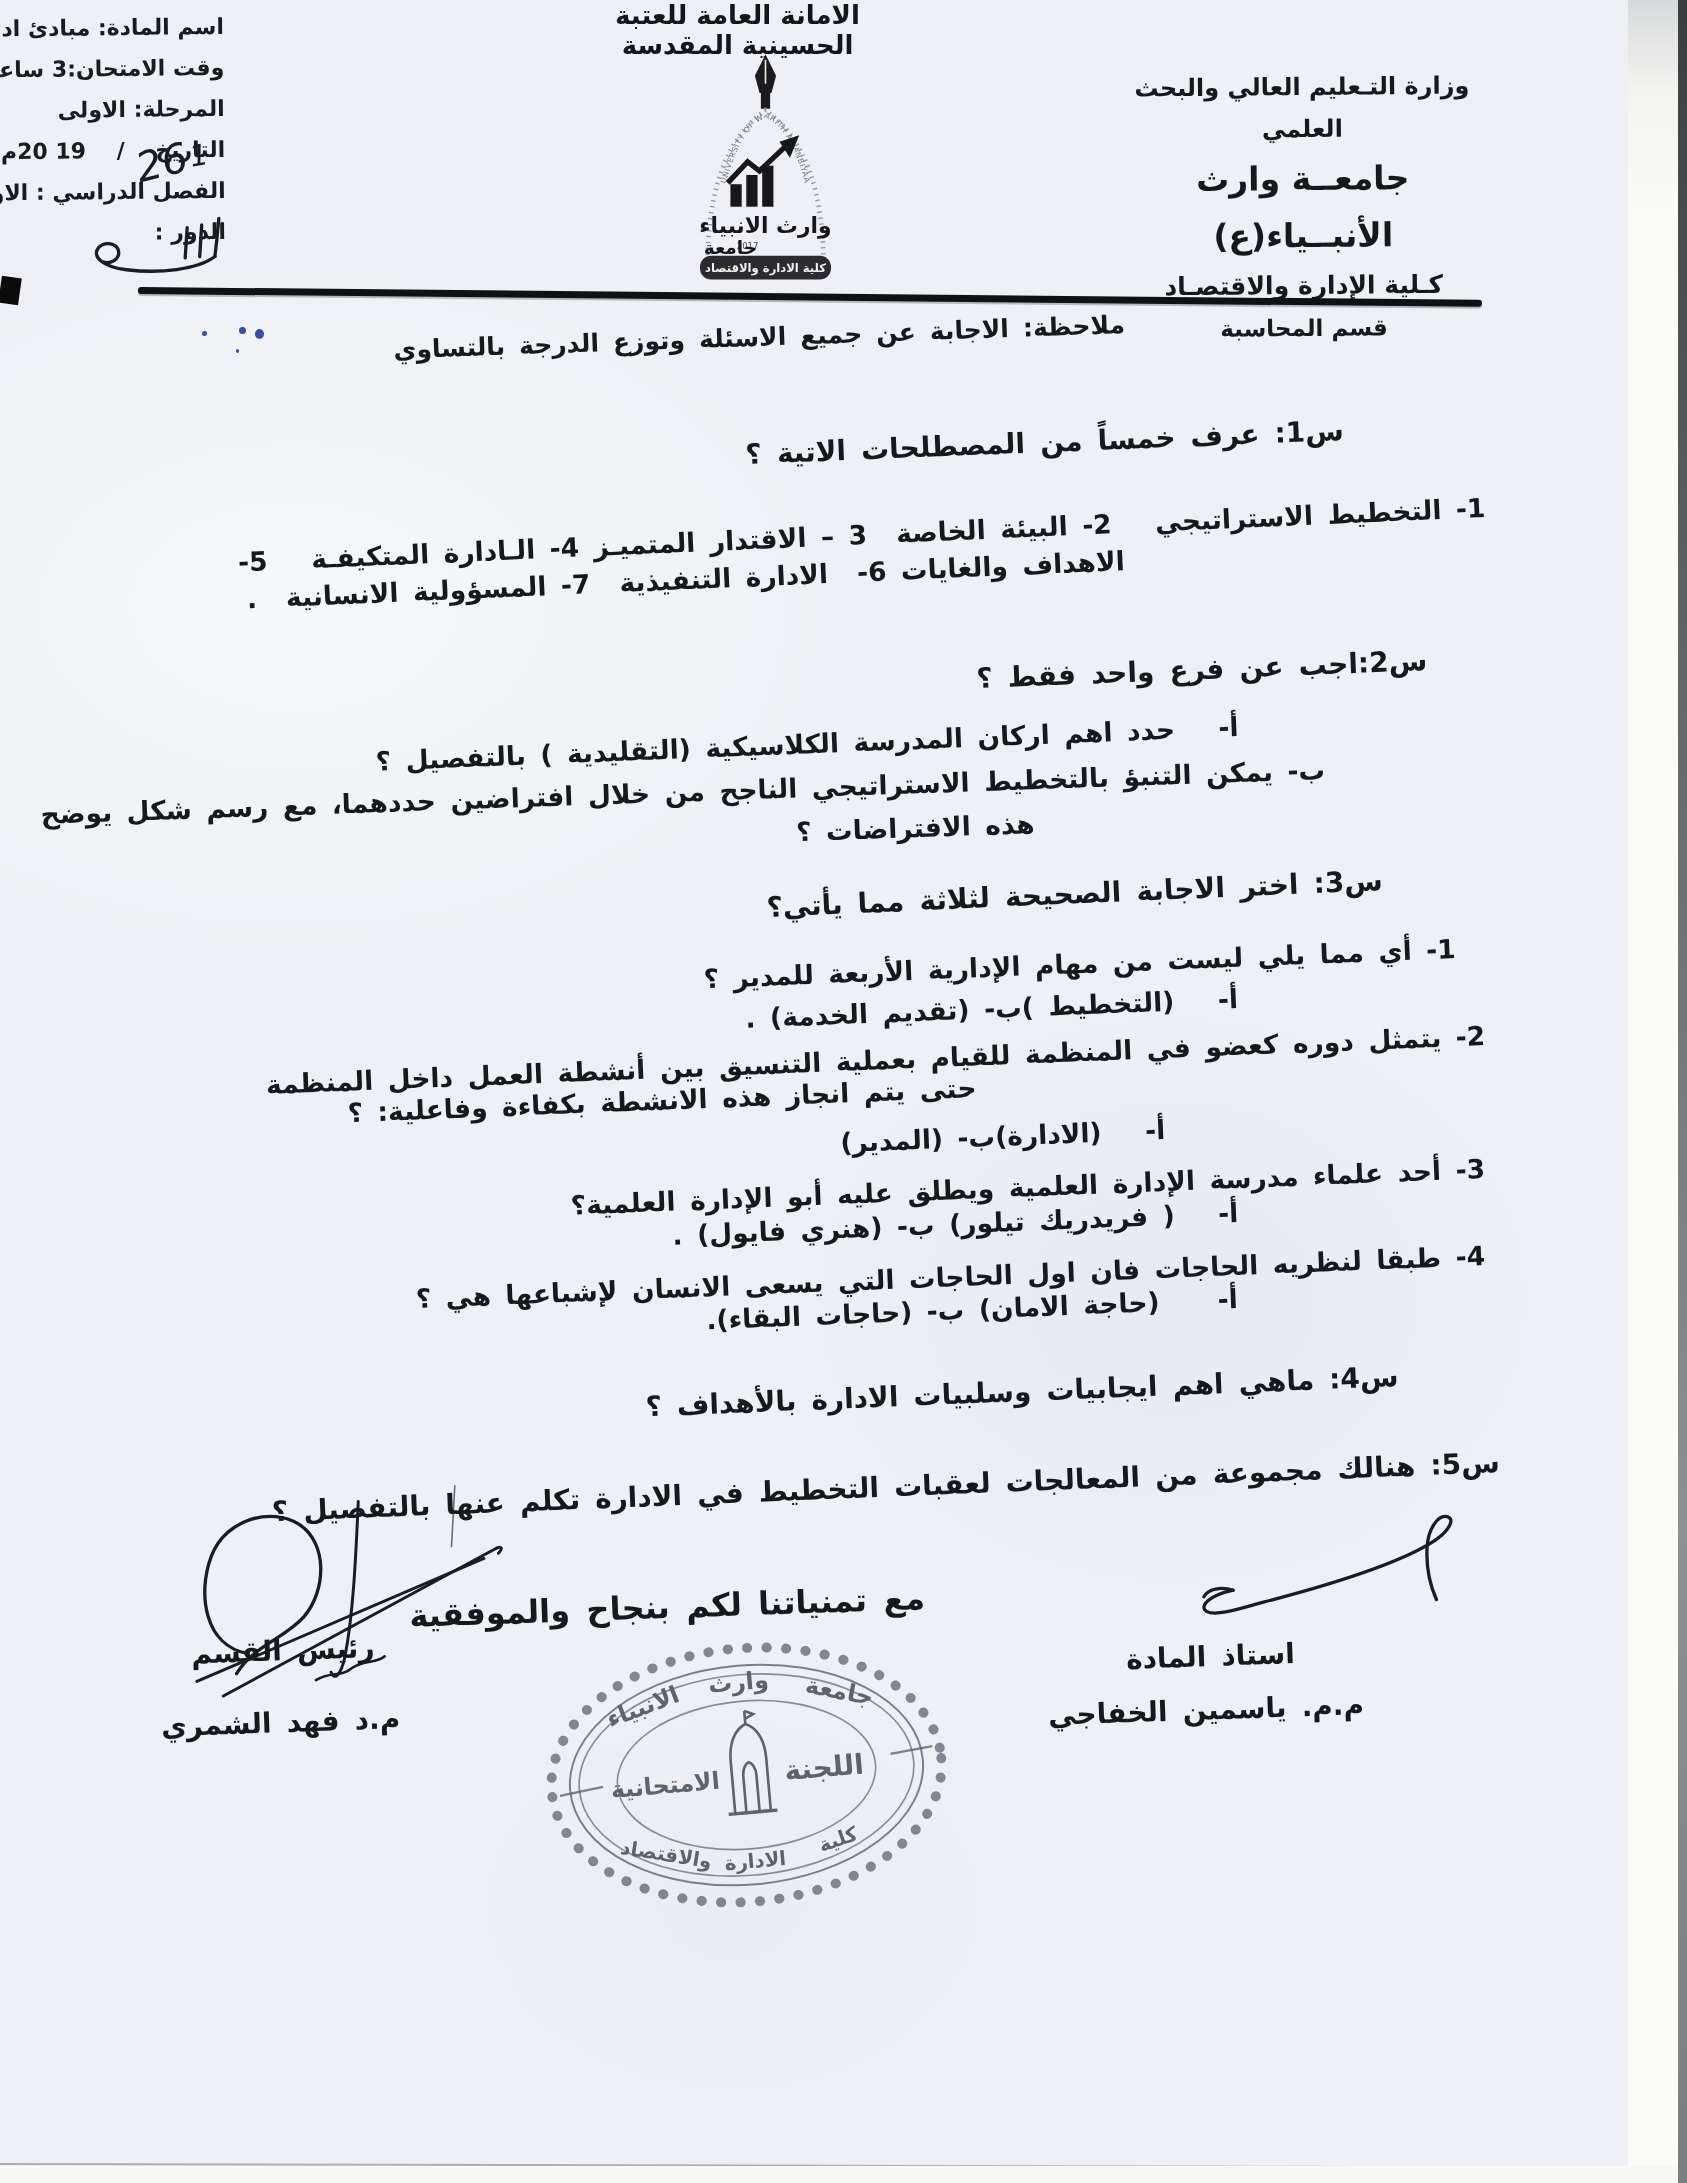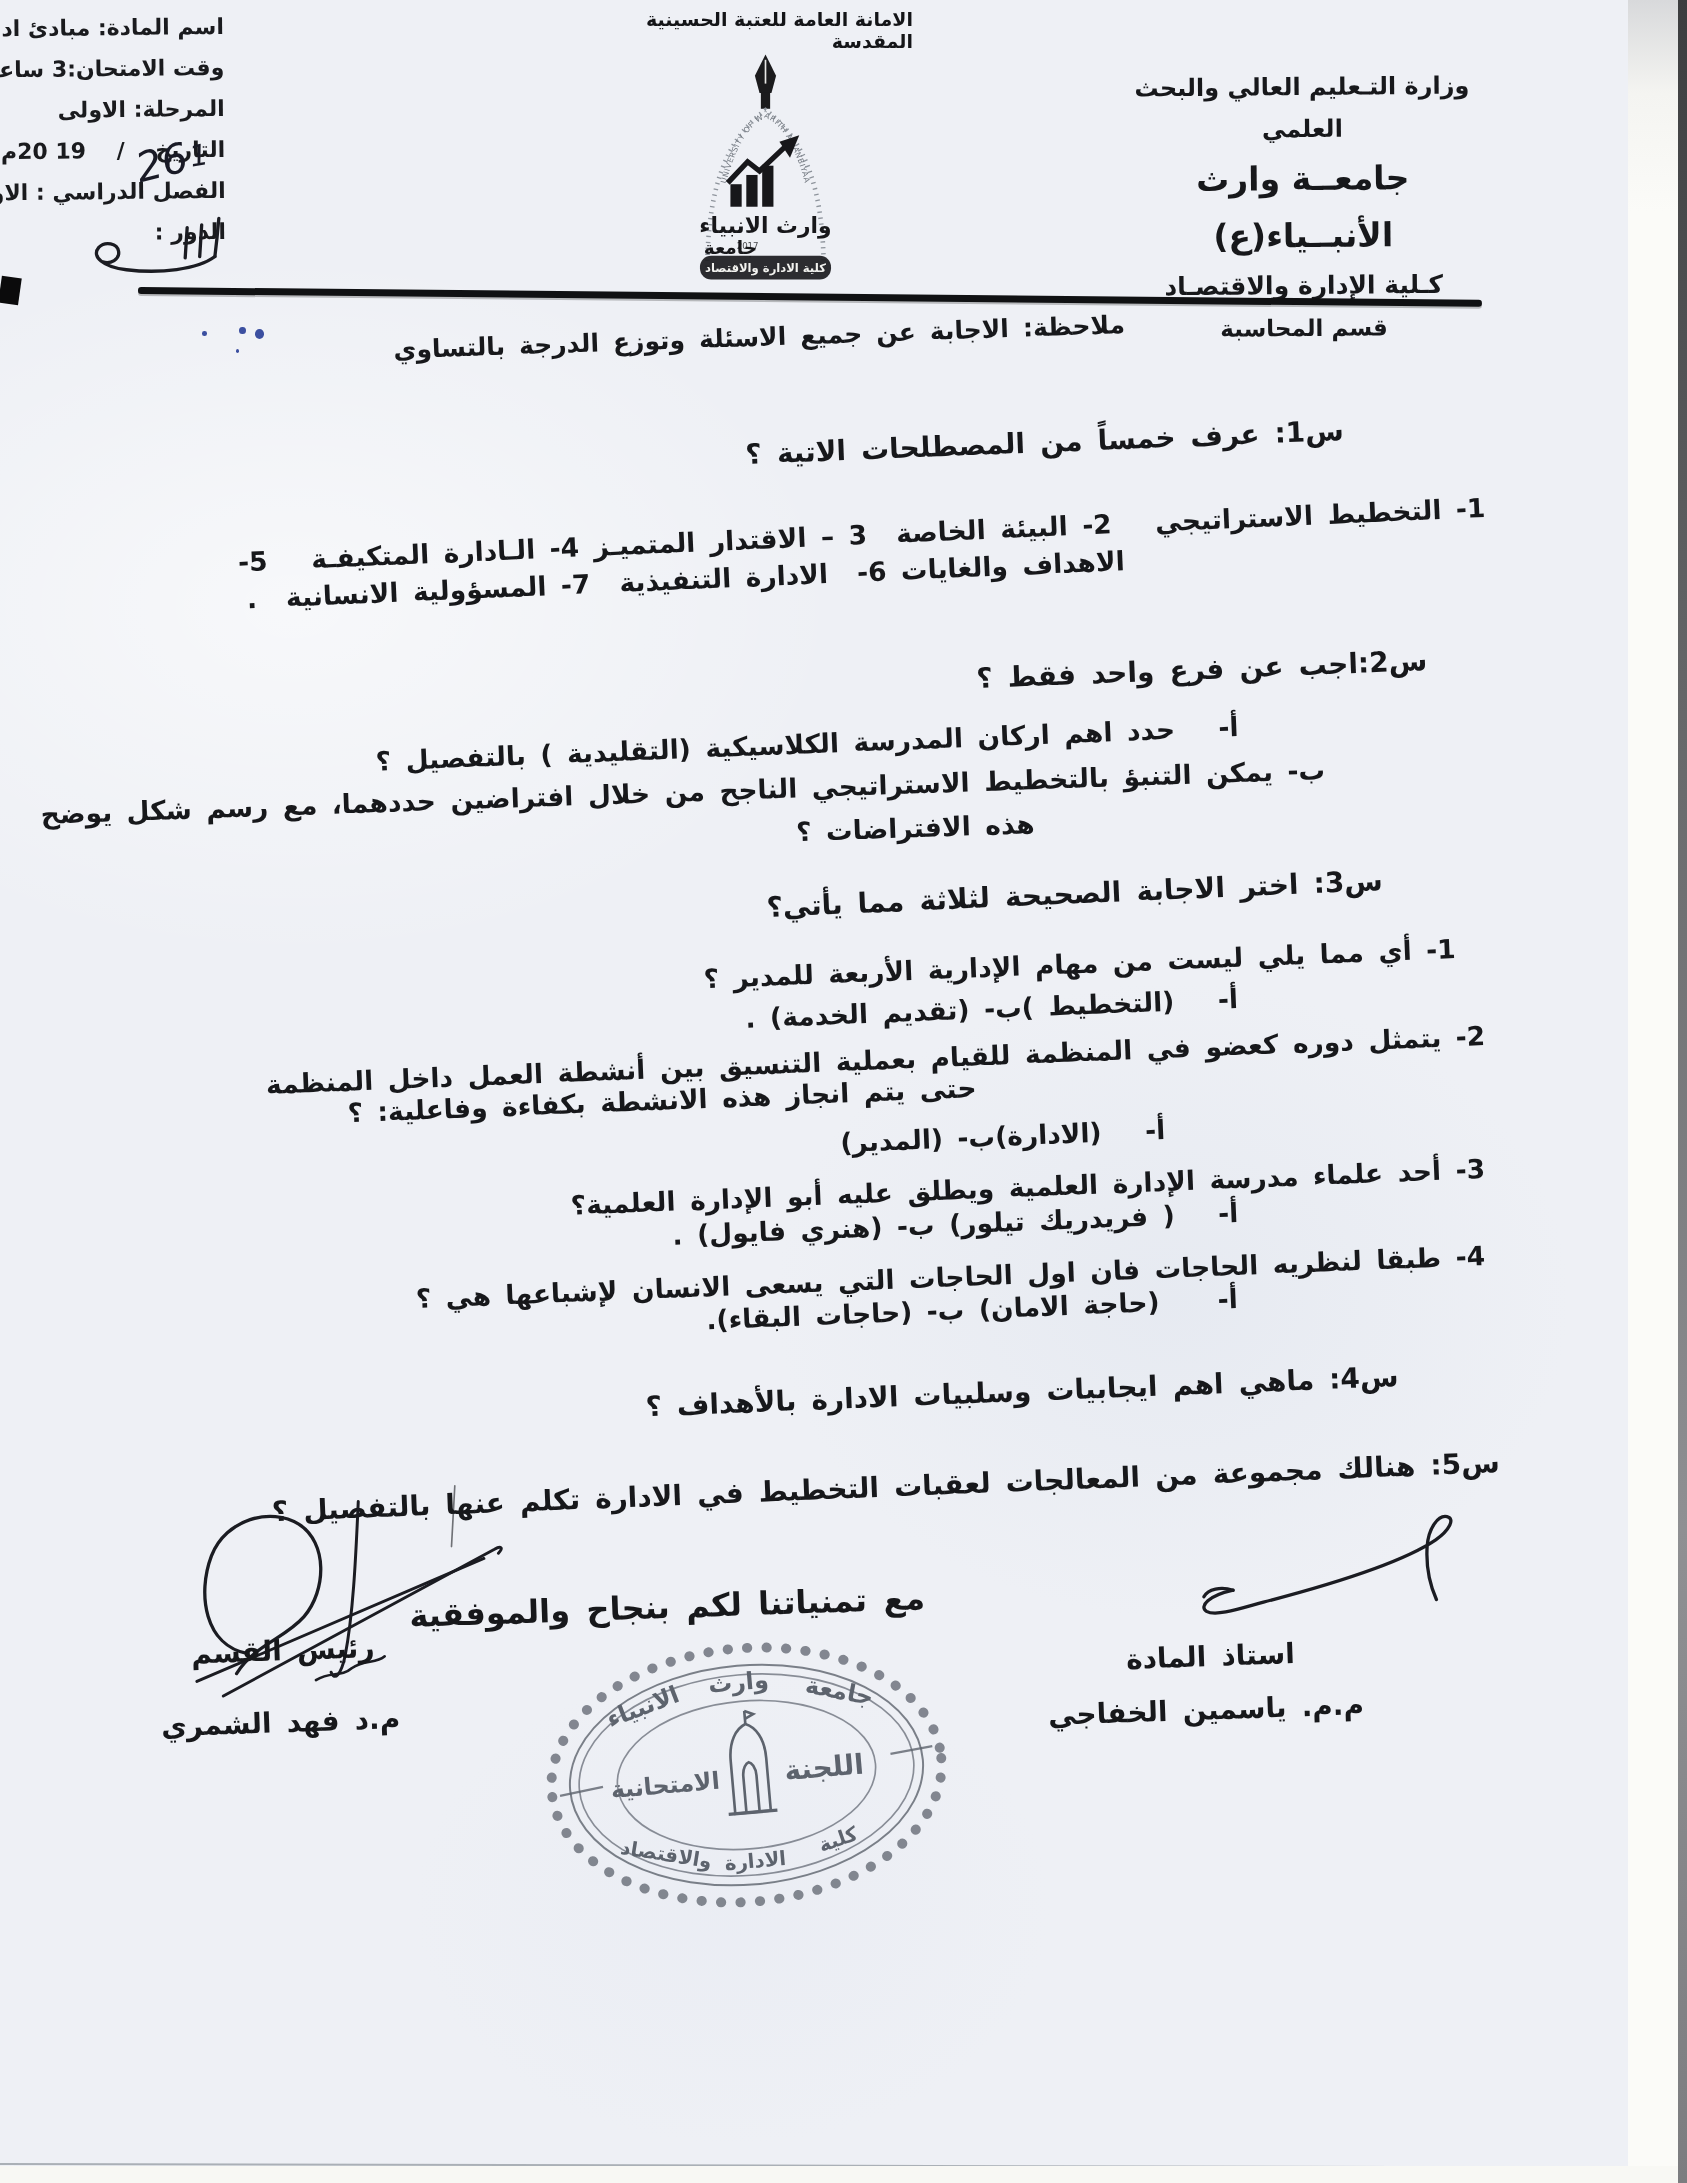--- a/index.html
+++ b/index.html
@@ -22,22 +22,22 @@
   .line{position:absolute;white-space:nowrap;direction:rtl;unicode-bidi:plaintext;
     color:#17181b;font-weight:700;word-spacing:5.3px;transform-origin:right center;}
   .r20{transform:rotate(-2deg)}
   .r23{transform:rotate(-2.3deg)}
   .r25{transform:rotate(-2.5deg)}
   .hdr-left{position:absolute;left:6.6px;top:6.6px;width:218px;direction:rtl;text-align:right;
     color:#1a1b1e;font-weight:700;transform:rotate(-.6deg);}
   .hdr-left .hl{font-size:22px;line-height:41px;white-space:nowrap;}
   .hdr-right{position:absolute;left:1118px;top:66px;width:370px;text-align:center;direction:rtl;
     color:#17181b;font-weight:700;transform:rotate(-.5deg);}
-  .hdr-center-title{position:absolute;left:562px;top:8px;width:351px;direction:rtl;
-    font-size:19px;font-weight:700;color:#141518;}
+  .hdr-center-title{position:absolute;left:562px;top:0;width:351px;text-align:center;direction:rtl;
+    font-size:26px;font-weight:700;color:#141518;}
   .rule{position:absolute;left:138px;top:287px;width:1344px;height:7.3px;background:#101113;
     border-radius:3.3px;transform:rotate(.55deg);transform-origin:left center;
     box-shadow:0 2px 0 rgba(20,20,20,.25);}
   .blackmark{position:absolute;left:0;top:277px;width:20px;height:26.5px;background:#0b0b0c;
     transform:rotate(8deg);}
   .speck{position:absolute;border-radius:50%;background:#3b4fa0;}
   svg{overflow:visible;}
   .sig path{fill:none;stroke:#1b1c22;stroke-linecap:round;stroke-linejoin:round;}
   .hw text{fill:#191a26;}
 </style>

